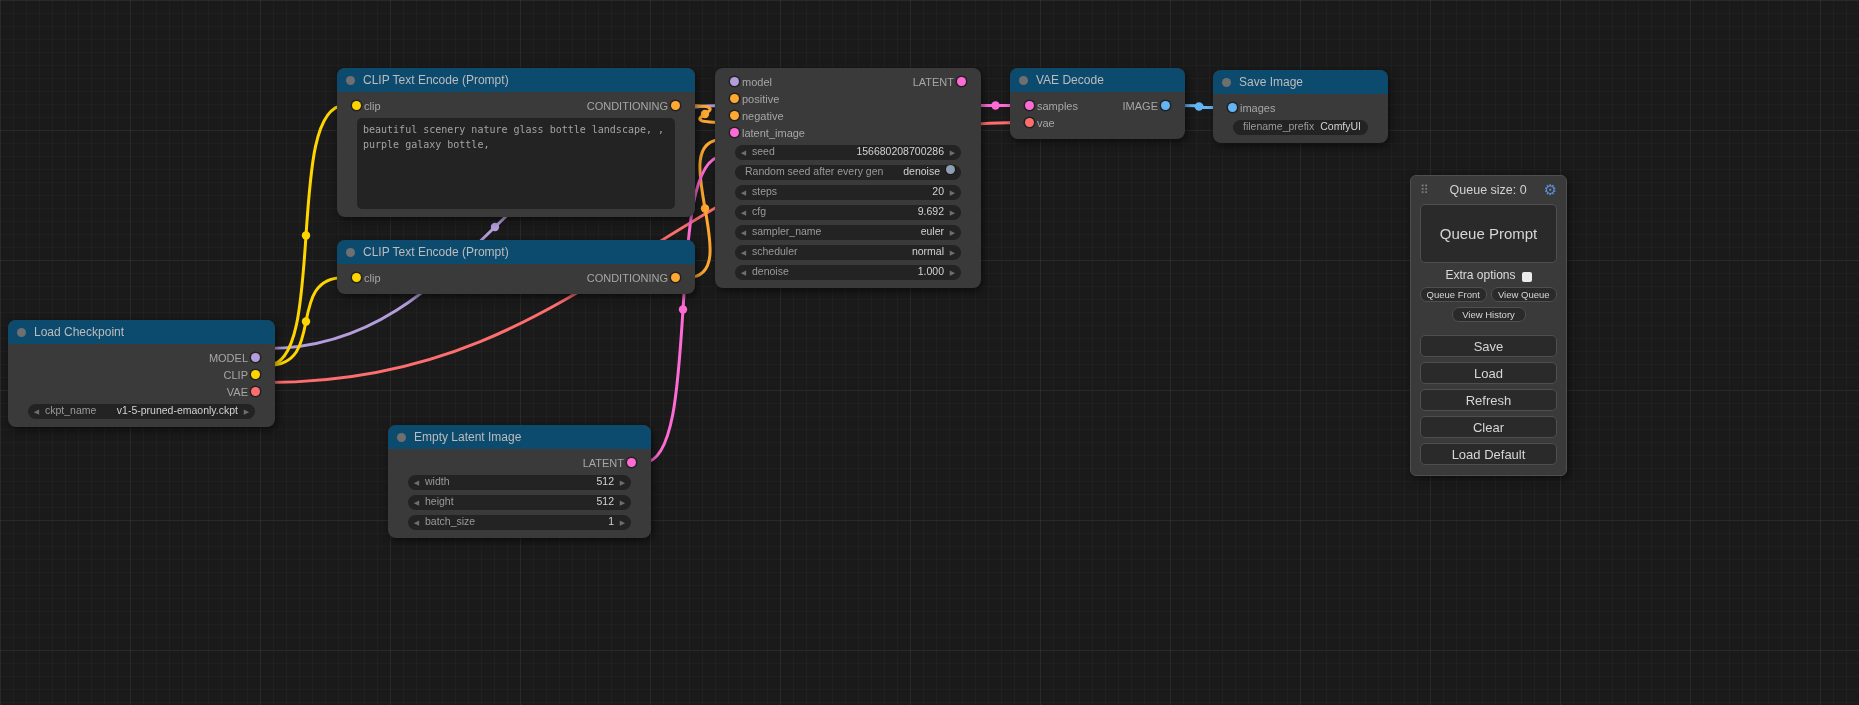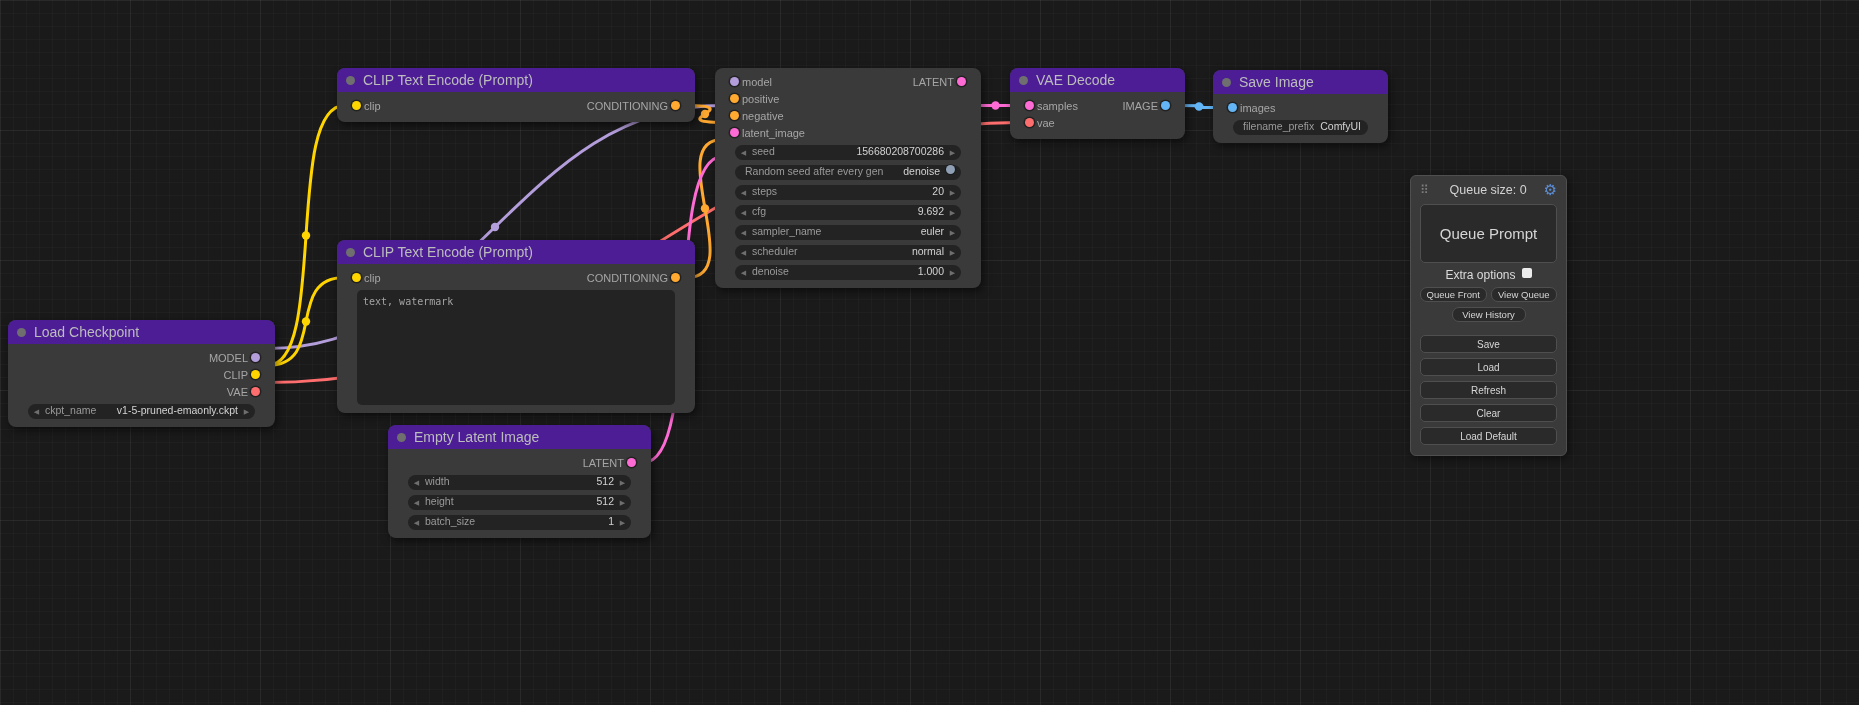--- a/index.html
+++ b/index.html
@@ -7,21 +7,21 @@
   #canvas{position:relative;width:1859px;height:705px;
     background-color:#1a1a1a;
     background-image:
       linear-gradient(rgba(255,255,255,0.045) 1px, transparent 1px),
       linear-gradient(90deg, rgba(255,255,255,0.045) 1px, transparent 1px),
       linear-gradient(rgba(255,255,255,0.022) 1px, transparent 1px),
       linear-gradient(90deg, rgba(255,255,255,0.022) 1px, transparent 1px);
     background-size:130px 130px,130px 130px,13px 13px,13px 13px;}
   #links{position:absolute;left:0;top:0;width:1859px;height:705px;z-index:0;pointer-events:none}
   .node{position:absolute;background:#3a3a3a;border-radius:8px;box-shadow:2px 3px 9px rgba(0,0,0,.55);z-index:1;color:#9d9d9d}
-  .node-title{height:24px;background:#4c1d95;border-radius:8px 8px 0 0;display:flex;align-items:center;gap:8px;padding:0 9px;color:#bcbcbc;font-size:14px;white-space:nowrap}
+  .node-title{height:24px;background:#0c4a6e;border-radius:8px 8px 0 0;display:flex;align-items:center;gap:8px;padding:0 9px;color:#bcbcbc;font-size:12px;white-space:nowrap}
   .collapse-dot{width:9px;height:9px;border-radius:50%;background:#6f6f6f;flex:none}
   .node-body{padding:5px 12px 8px}
   .slot-row{position:relative;height:17px;display:flex;align-items:center;padding:0 15px;font-size:11px;color:#a6a6a6}
   .slot-row.both{justify-content:space-between}
   .slot-row.row-out{justify-content:flex-end}
   .port{position:absolute;width:9px;height:9px;border-radius:50%;top:4px;box-shadow:0 0 0 1.5px rgba(18,18,18,.6)}
   .port.in{left:3px}
   .port.out{right:3px}
   .textarea{margin:4px 8px 0;background:#232323;border-radius:5px;padding:5px 6px;font-family:"DejaVu Sans Mono",monospace;font-size:10px;line-height:1.45;color:#a3a3a3;overflow:hidden;white-space:pre-wrap}
   .widgets{display:flex;flex-direction:column;gap:5px;padding:4px 8px 0}
@@ -33,23 +33,23 @@
   .widget.no-arrows{padding:0 10px}
   .toggle-dot{width:9px;height:9px;border-radius:50%;margin-left:6px;margin-right:-4px;flex:none;box-shadow:0 0 0 1px rgba(18,18,18,.5)}
   
   #queue-panel{position:absolute;left:1410px;top:175px;width:157px;z-index:2;background:#3a3a3a;border:1px solid #4f4f4f;border-radius:6px;padding:6px 9px 10px;box-shadow:2px 3px 10px rgba(0,0,0,.5);display:flex;flex-direction:column;gap:5px}
   .qp-header{display:flex;align-items:center;color:#d2d2d2;font-size:12.5px;margin-bottom:2px}
   .qp-drag{color:#7c7c7c;font-size:12px;margin-right:5px;letter-spacing:-1px}
   .qp-size{flex:1;text-align:center}
   .qp-gear{font-size:15px;line-height:1}
   .qbtn{background:#2a2a2a;border:1px solid #4f4f4f;border-radius:5px;color:#d6d6d6;text-align:center;white-space:nowrap;cursor:default}
   .qbtn.primary{font-size:15px;padding:20px 0}
-  .qbtn.big{font-size:10px;padding:2.5px 0}
+  .qbtn.big{font-size:13px;padding:2.5px 0}
   .qbtn.small{font-size:9.5px;padding:1px 2px;border-radius:7px}
-  .qp-extra{display:flex;align-items:flex-start;justify-content:center;gap:6px;color:#dcdcdc;font-size:12px}
+  .qp-extra{display:flex;align-items:flex-end;justify-content:center;gap:6px;color:#dcdcdc;font-size:12px}
   .qp-check{width:10px;height:10px;background:#ececec;border-radius:2px}
   .qp-row{display:flex;gap:4px}
   .qp-row .qbtn{flex:1}
   .qp-history{align-self:center;width:74px;margin-bottom:8px}
 </style>
 </head>
 <body>
 
 <div id="canvas">
   <svg id="links" viewBox="0 0 1859 705">
@@ -108,36 +108,36 @@
       <span class="collapse-dot"></span>
       <span>CLIP Text Encode (Prompt)</span>
     </div>
     <div class="node-body">
       <div class="slot-row both">
         <span class="port in" style="background-color: rgb(255, 213, 0);"></span>
         <span>clip</span>
         <span>CONDITIONING</span>
         <span class="port out" style="background-color: rgb(255, 169, 49);"></span>
       </div>
+      <div class="textarea" style="height:91px">beautiful scenery nature glass bottle landscape, , purple galaxy bottle,</div>
     </div>
   </div>
 
   <div class="node" style="left:337px;top:240px;width:358px">
     <div class="node-title">
       <span class="collapse-dot"></span>
       <span>CLIP Text Encode (Prompt)</span>
     </div>
     <div class="node-body">
       <div class="slot-row both">
         <span class="port in" style="background-color: rgb(255, 213, 0);"></span>
         <span>clip</span>
         <span>CONDITIONING</span>
         <span class="port out" style="background-color: rgb(255, 169, 49);"></span>
       </div>
-      <div class="textarea" style="height:115px">text, watermark</div>
     </div>
   </div>
 
   <div class="node" style="left:388px;top:425px;width:263px">
     <div class="node-title">
       <span class="collapse-dot"></span>
       <span>Empty Latent Image</span>
     </div>
     <div class="node-body">
       <div class="slot-row row-out">

